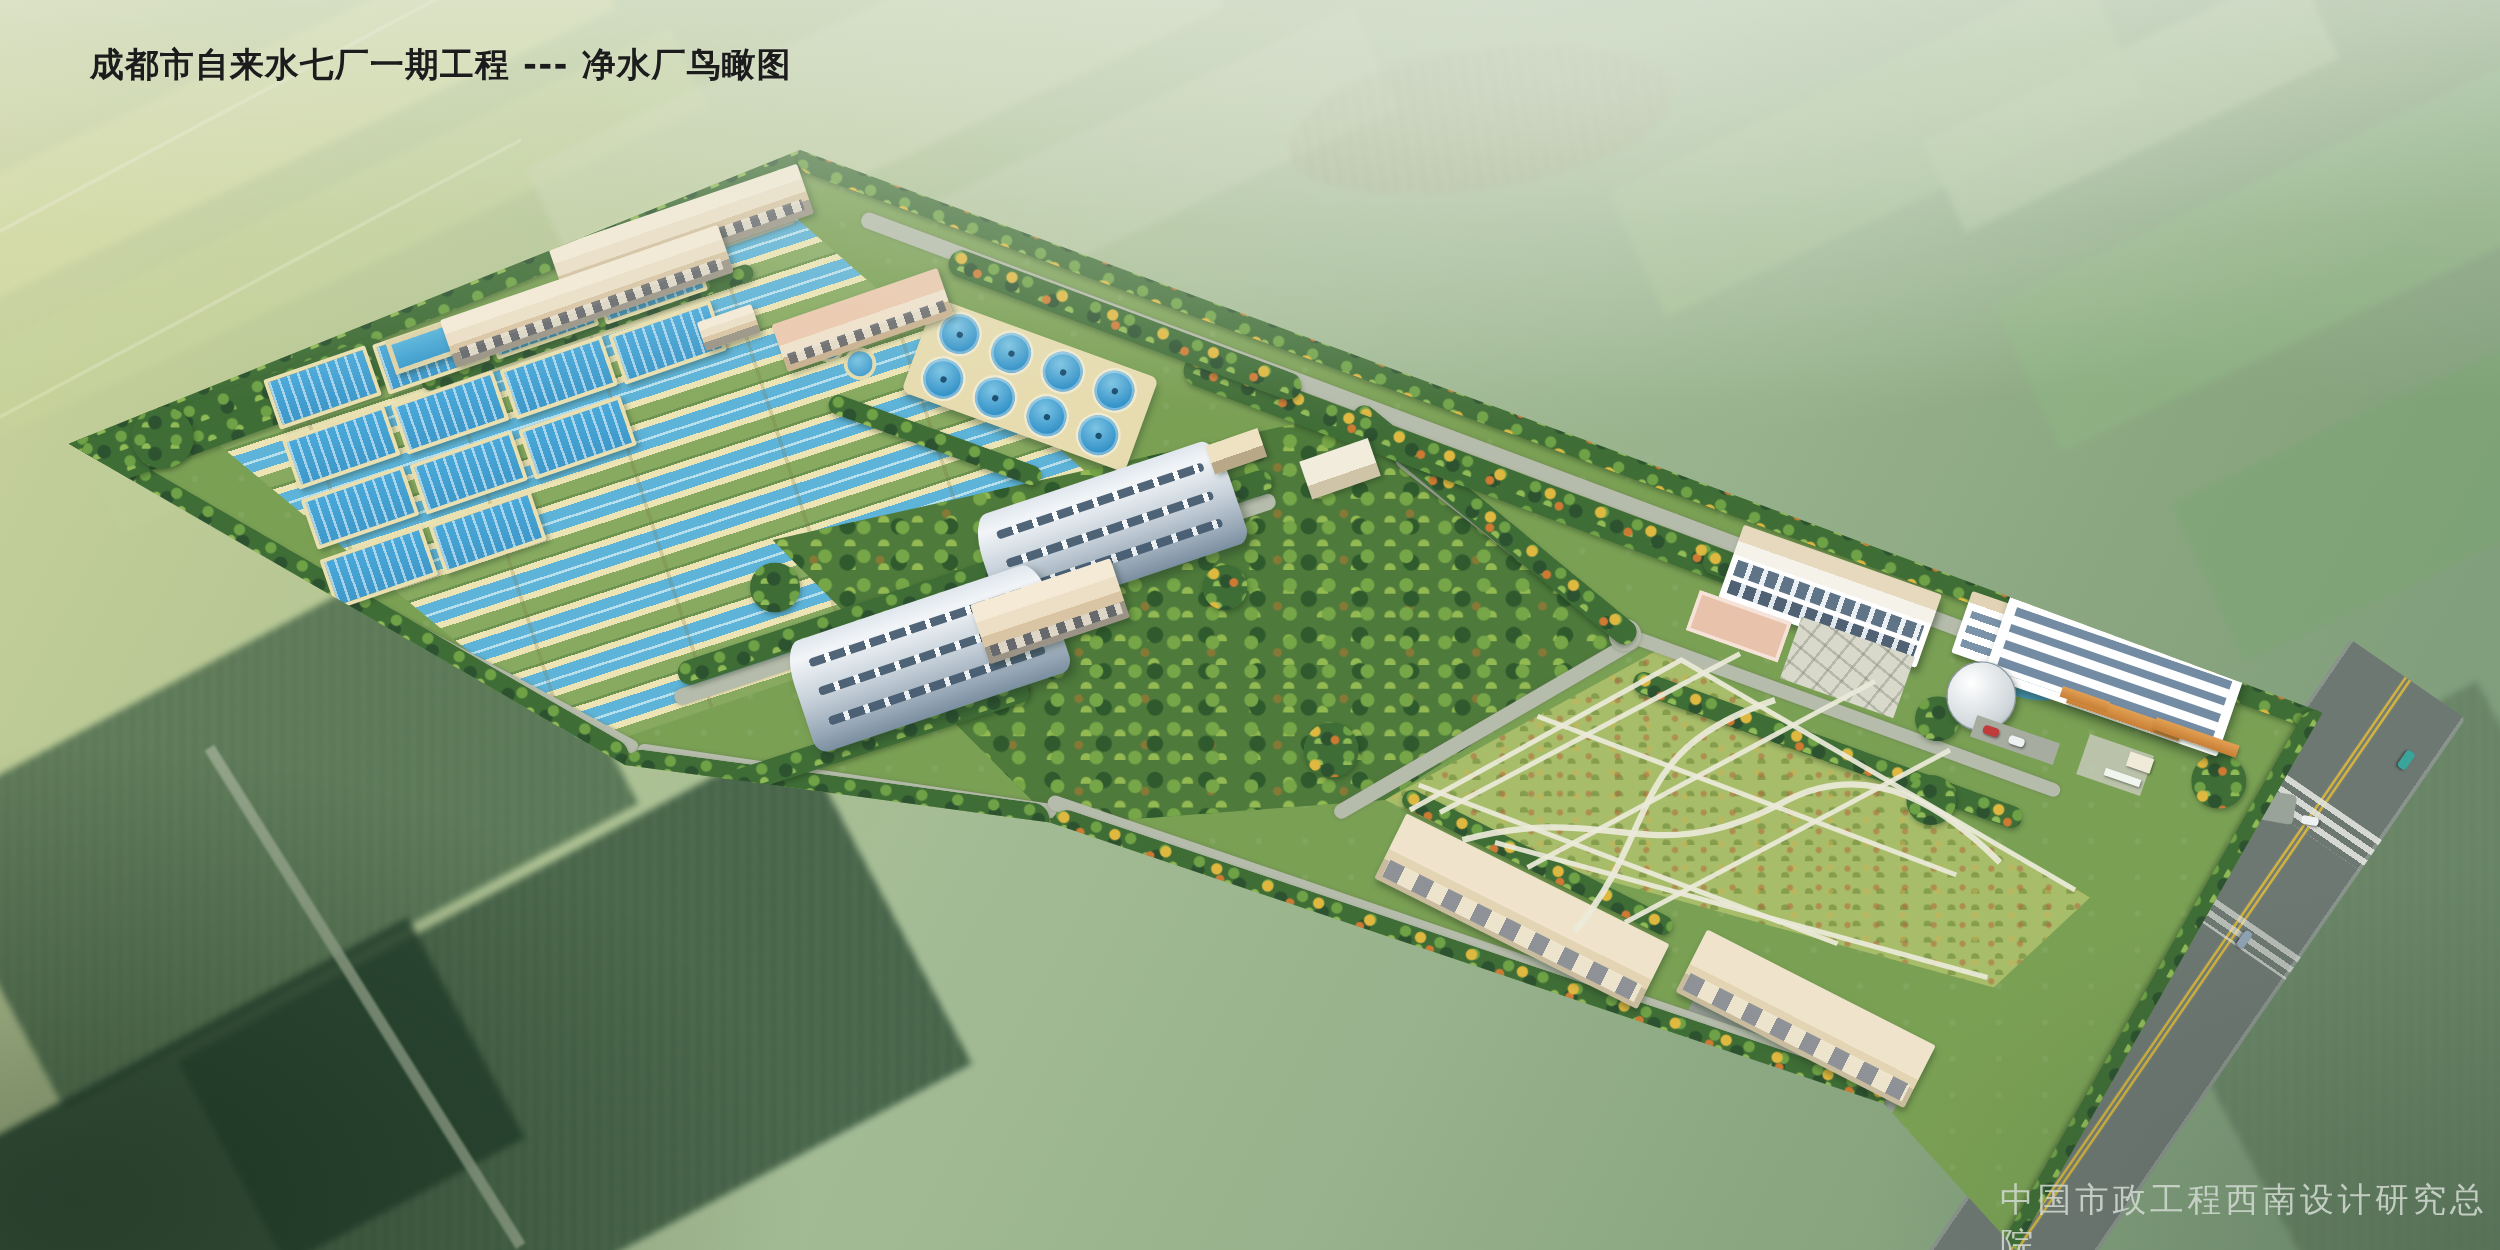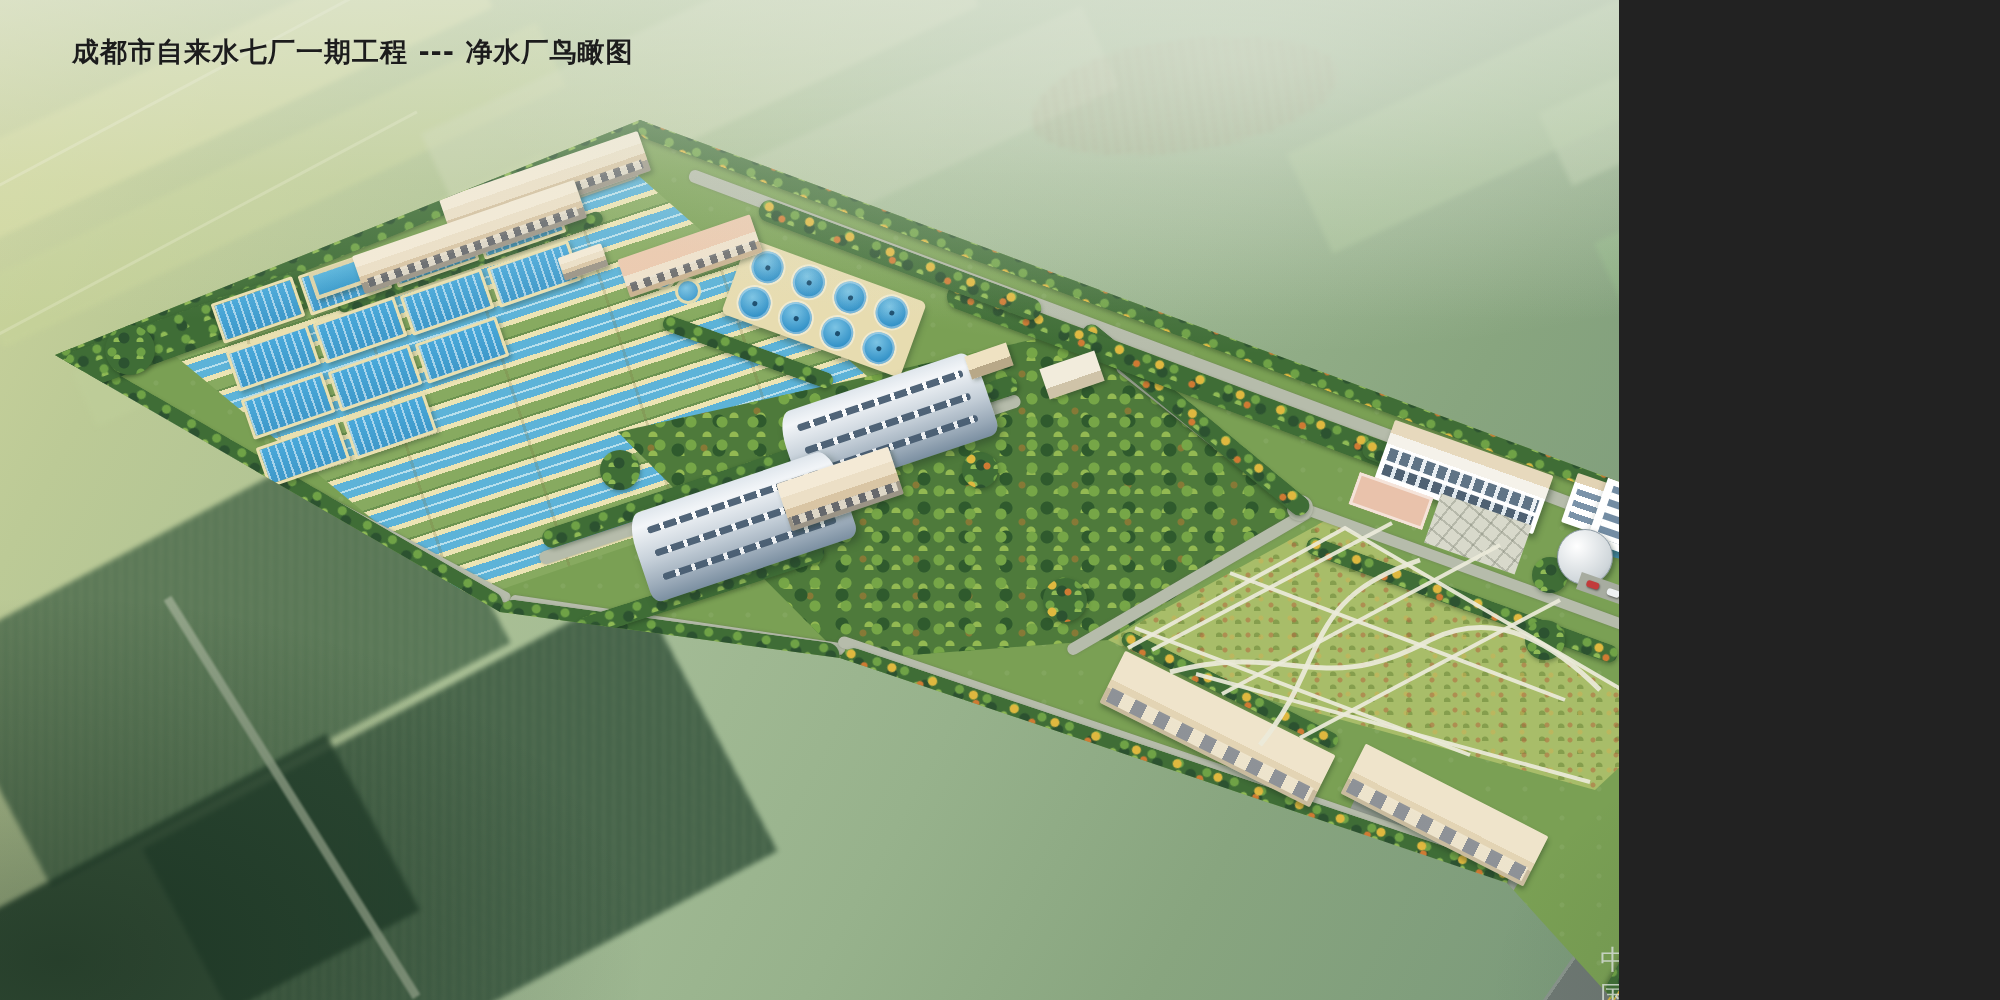--- a/index.html
+++ b/index.html
@@ -1,19 +1,19 @@
 <!DOCTYPE html>
 <html><head>
 <meta charset="utf-8">
 <style>
   html,body{margin:0;padding:0;background:#222;}
-  #stage{position:relative;width:1592px;height:1000px;overflow:hidden;
+  #stage{position:relative;width:2000px;height:1000px;overflow:hidden;
     font-family:"DejaVu Sans","Liberation Sans",sans-serif;
     background:
-      linear-gradient(118deg, #cdd49e 0%, #bcca96 14%, #aec293 30%, #a3bb95 46%, #97b28c 62%, #88a57f 78%, #7a997a 100%); padding-left: 27px;}
+      linear-gradient(118deg, #cdd49e 0%, #bcca96 14%, #aec293 30%, #a3bb95 46%, #97b28c 62%, #88a57f 78%, #7a997a 100%);}
   .abs{position:absolute;}
   .patch{filter:blur(2.5px);}
   .furrow{background-image:repeating-linear-gradient(118deg, rgba(195,210,155,.14) 0 3px, transparent 3px 10px);}
   
   .belt{background-color:#3f6d36;border-radius:14px;box-shadow:1px 2px 4px rgba(20,40,20,.35);
     background-image:
       radial-gradient(circle at 7px 6px, #6fa246 0 4px, transparent 5px),
       radial-gradient(circle at 19px 13px, #2c5230 0 5px, transparent 6px),
       radial-gradient(circle at 12px 16px, #8fba55 0 3px, transparent 4px);
     background-size:29px 21px,35px 25px,23px 17px;}

